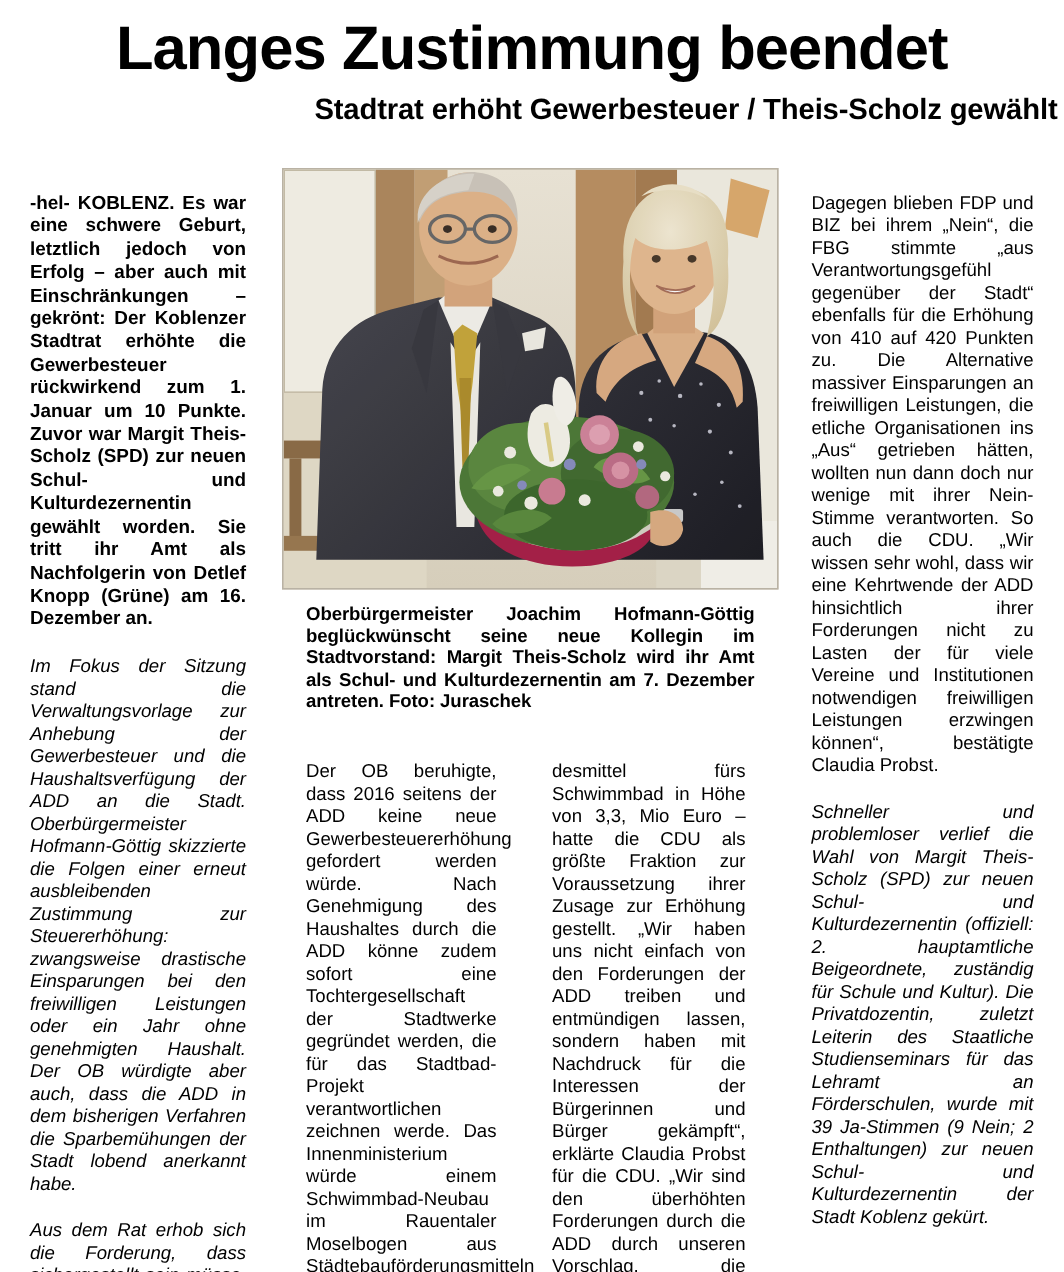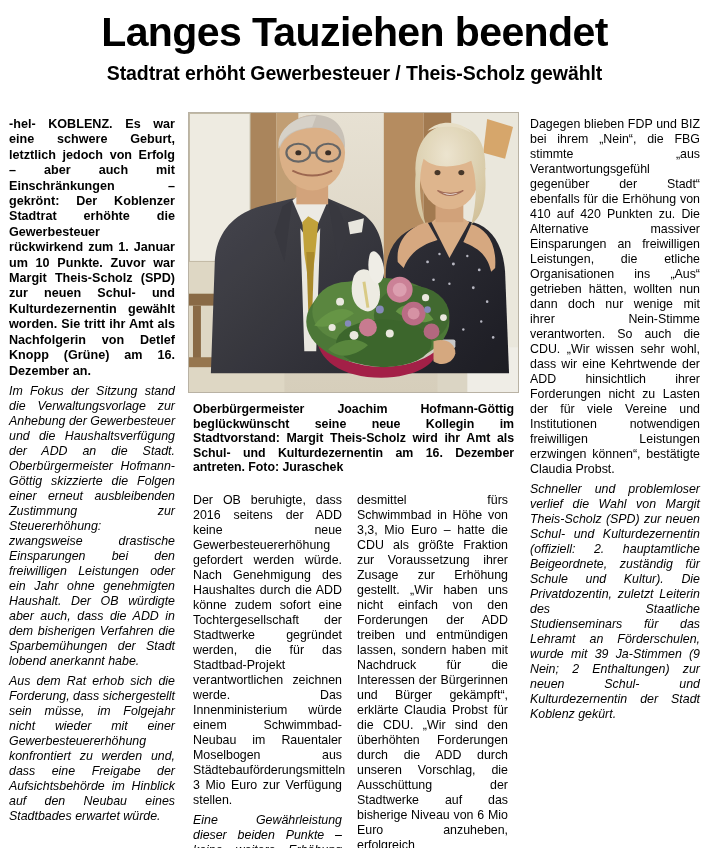--- a/index.html
+++ b/index.html
@@ -31,21 +31,21 @@
     text-align: center;
     letter-spacing: -0.6px;
     line-height: 1.0;
     margin: 12px 0 0 0;
     padding: 0 4px;
     font-family: "Liberation Sans", sans-serif;
   }
   .subheadline {
     font-size: 19.5px;
     font-weight: bold;
-    text-align: center;
+    text-align: right;
     letter-spacing: -0.1px;
     line-height: 1.1;
     margin: 10px 0 0 0;
     padding: 0 4px;
   }
 
   
   .body-area {
     position: absolute;
     top: 100px;
@@ -70,21 +70,21 @@
   }
   
   .mid-block {
     position: absolute;
     left: 184px;
     top: 0px;
     width: 331px;
   }
 
   p {
-    margin: 5px;
+    margin: 16px;
     text-align: justify;
     text-justify: inter-word;
     hyphens: manual;
   }
   .txt {
     font-size: 12.4px;
     line-height: 15.0px;
     text-align: justify;
   }
   .txt.lead {
@@ -135,21 +135,21 @@
     left: 164px;
     top: 0;
     width: 161px;
   }
 </style>
 </head>
 <body>
 
 <div class="page">
 
-  <h1 class="headline">Langes Tauziehen beendet</h1>
+  <h1 class="headline">Langes Zustimmung beendet</h1>
   <h2 class="subheadline">Stadtrat erhöht Gewerbesteuer / Theis-Scholz gewählt</h2>
 
   <div class="body-area">
 
     <div class="col-left">
       <p class="txt lead">-hel- KOBLENZ. Es war eine schwere Geburt, letztlich jedoch von Erfolg – aber auch mit Einschränkungen – gekrönt: Der Koblenzer Stadtrat erhöhte die Gewerbesteuer rückwirkend zum 1. Januar um 10 Punkte. Zuvor war Margit Theis-Scholz (SPD) zur neuen Schul- und Kulturdezernentin gewählt worden. Sie tritt ihr Amt als Nachfolgerin von Detlef Knopp (Grüne) am 16. Dezember an.</p>
       <p class="txt para-gap">Im Fokus der Sitzung stand die Verwaltungsvorlage zur Anhebung der Gewerbesteuer und die Haushaltsverfügung der ADD an die Stadt. Oberbürgermeister Hofmann-Göttig skizzierte die Folgen einer erneut ausbleibenden Zustimmung zur Steuererhöhung: zwangsweise drastische Einsparungen bei den freiwilligen Leistungen oder ein Jahr ohne genehmigten Haushalt. Der OB würdigte aber auch, dass die ADD in dem bisherigen Verfahren die Sparbemühungen der Stadt lobend anerkannt habe.</p>
       <p class="txt">Aus dem Rat erhob sich die Forderung, dass sichergestellt sein müsse, im Folgejahr nicht wieder mit einer Gewerbesteuererhöhung konfrontiert zu werden und, dass eine Freigabe der Aufsichtsbehörde im Hinblick auf den Neubau eines Stadtbades erwartet würde.</p>
     </div>
 
@@ -299,21 +299,21 @@
               <circle cx="240" cy="198" r="3.4"></circle>
             <circle cx="160" cy="212" r="3.2"></circle>
           </g>
 
           <path d="M246 230 C258 226 268 232 268 242 C266 252 254 256 246 250 Z" fill="#dcae84"></path>
 
           <rect x="0" y="0" width="331" height="281" fill="#000000" opacity="0.03"></rect>
         </svg>
       </div>
 
-      <p class="caption"><span>Oberbürgermeister Joachim Hofmann-Göttig beglückwünscht seine neue Kollegin im Stadtvorstand: Margit Theis-Scholz wird ihr Amt als Schul- und Kulturdezernentin am 16. Dezember antreten.</span> <span class="credit">Foto: Juraschek</span></p>
+      <p class="caption"><span>Oberbürgermeister Joachim Hofmann-Göttig beglückwünscht seine neue Kollegin im Stadtvorstand: Margit Theis-Scholz wird ihr Amt als Schul- und Kulturdezernentin am 7. Dezember antreten.</span> <span class="credit">Foto: Juraschek</span></p>
 
       <div class="sub-cols">
         <div class="sub-col-a">
           <p class="txt">Der OB beruhigte, dass 2016 seitens der ADD keine neue Gewerbesteuererhöhung gefordert werden würde. Nach Genehmigung des Haushaltes durch die ADD könne zudem sofort eine Tochtergesellschaft der Stadtwerke gegründet werden, die für das Stadtbad-Projekt verantwortlichen zeichnen werde. Das Innenministerium würde einem Schwimmbad-Neubau im Rauentaler Moselbogen aus Städtebauförderungsmitteln 3 Mio Euro zur Verfügung stellen.</p>
           <p class="txt">Eine Gewährleistung dieser beiden Punkte – keine weitere Erhöhung der Gewerbesteuer im nächsten Jahr und die Zusicherung der Lan-</p>
         </div>
         <div class="sub-col-b">
           <p class="txt">desmittel fürs Schwimmbad in Höhe von 3,3, Mio Euro – hatte die CDU als größte Fraktion zur Voraussetzung ihrer Zusage zur Erhöhung gestellt. „Wir haben uns nicht einfach von den Forderungen der ADD treiben und entmündigen lassen, sondern haben mit Nachdruck für die Interessen der Bürgerinnen und Bürger gekämpft“, erklärte Claudia Probst für die CDU. „Wir sind den überhöhten Forderungen durch die ADD durch unseren Vorschlag, die Ausschüttung der Stadtwerke auf das bisherige Niveau von 6 Mio Euro anzuheben, erfolgreich entgegengetreten und konnten eine erneute Grundsteuererhöhung so-</p>
         </div>
       </div>

